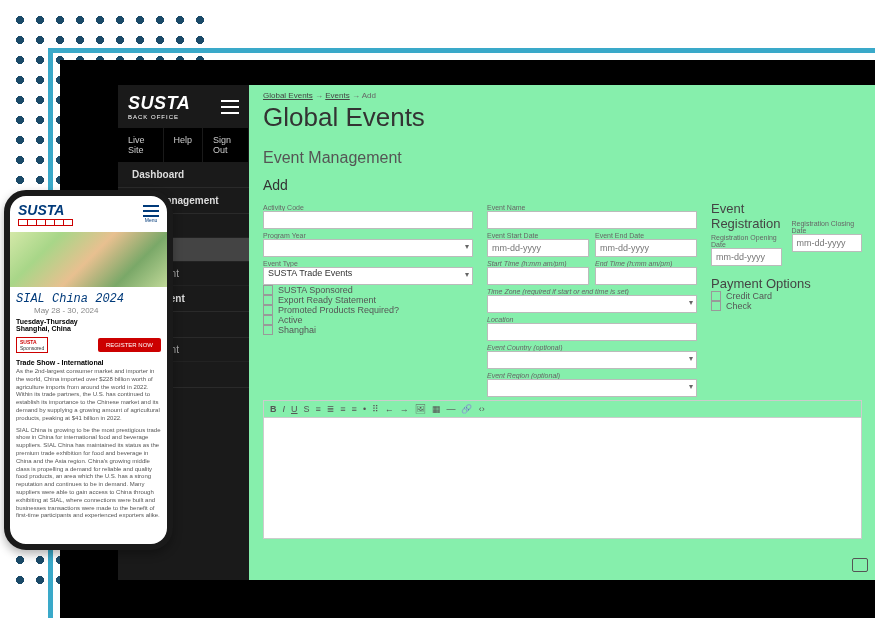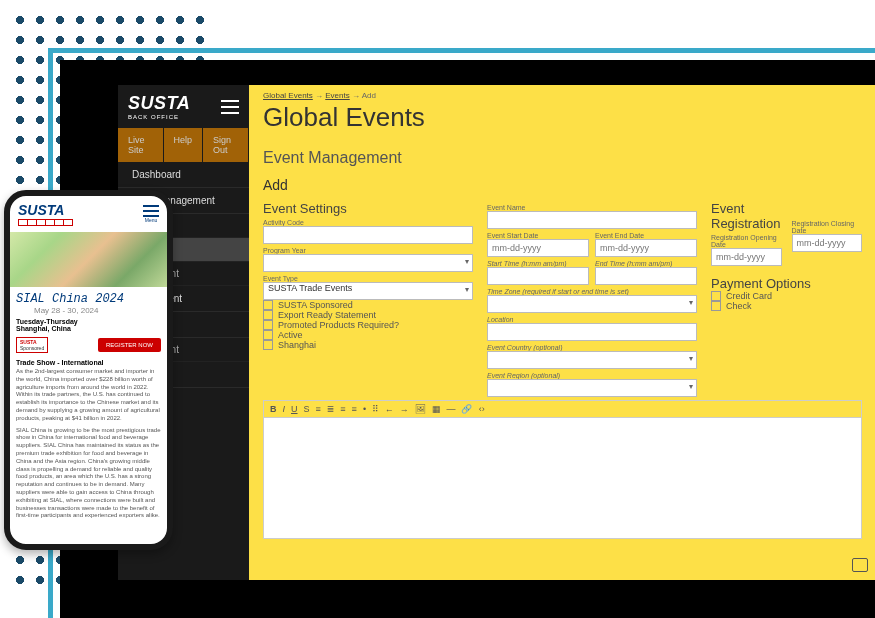--- a/index.html
+++ b/index.html
@@ -8,28 +8,28 @@
 .bg-dots::before{content:"";position:absolute;inset:0;background-image:radial-gradient(#1a4a68 4px,transparent 4px);background-size:20px 20px}
 .teal-border{position:absolute;top:48px;left:48px;right:0;bottom:0;border:5px solid #3aa9c9;border-right:none;border-bottom:none}
 .black-bg{position:absolute;top:60px;left:60px;right:0;bottom:0;background:#000}
 .desktop-app{position:absolute;top:85px;left:118px;right:-1px;height:495px;display:flex;background:#fff}
 .sidebar{width:131px;background:#1a1a1a;color:#fff;display:flex;flex-direction:column}
 .logo{padding:8px 10px;background:#1a1a1a;display:flex;justify-content:space-between;align-items:center}
 .logo-text{font-size:18px;font-weight:bold;font-style:italic;letter-spacing:0.5px}
 .logo-sub{font-size:6px;display:block;font-weight:normal;font-style:normal;letter-spacing:1px}
 .hamburger{width:18px;height:14px;display:flex;flex-direction:column;justify-content:space-between}
 .hamburger span{height:2px;background:#fff}
-.top-nav{display:flex;background:#a16207;font-size:9px}
+.top-nav{display:flex;background:#000000;font-size:9px}
 .top-nav div{padding:7px 10px;color:#ccc;border-right:1px solid #1a1a1a}
 .side-menu{display:flex;flex-direction:column}
-.side-item{padding:7px 10px 7px 14px;font-size:10px;color:#ddd;font-weight:normal;border-bottom:1px solid #2a2a2a}
+.side-item{padding:7px 10px 7px 14px;font-size:10px;color:#ddd;font-weight:bold;border-bottom:1px solid #2a2a2a}
 .side-sub{padding:6px 10px 6px 22px;font-size:10px;color:#aaa;border-bottom:1px solid #222}
 .side-sub.active{background:#444}
 .comment-icon{position:absolute;bottom:8px;right:8px;width:16px;height:14px;border:1px solid #555;border-radius:2px}
-.main{flex:1;background:#fde047;padding:6px 14px;font-size:11px;color:#333;overflow:hidden}
+.main{flex:1;background:#86efac;padding:6px 14px;font-size:11px;color:#333;overflow:hidden}
 .breadcrumb{font-size:8px;color:#666}
 .breadcrumb a{text-decoration:underline;color:#444}
 h1{font-size:26px;color:#333;font-weight:normal;margin-top:2px}
 .subt{font-size:16px;color:#555;margin-top:16px}
 .add{font-size:14px;color:#333;margin-top:10px}
 .form-row{display:flex;gap:14px;margin-top:8px}
 .col{display:flex;flex-direction:column}
 .col1{width:210px}.col2{width:210px}.col3{flex:1}
 .sec-head{font-size:13px;color:#444;margin-bottom:0}
 .fld-label{font-size:7px;color:#666;margin-top:3px}
@@ -106,21 +106,20 @@
   <div class="main">
     <div class="breadcrumb">
       <a>Global Events</a> → <a>Events</a> → <span>Add</span>
     </div>
     <h1>Global Events</h1>
     <div class="subt">Event Management</div>
     <div class="add">Add</div>
 
     <div class="form-row">
       <div class="col col1">
-        <div class="sec-head">Event Settings</div>
         <div class="fld-label">Activity Code</div>
         <input class="inp" style="">
         <div class="fld-label">Program Year</div>
         <div class="sel"></div>
         <div class="fld-label">Event Type</div>
         <div class="sel" style="color:#333">SUSTA Trade Events</div>
         <div class="chk">
             <div class="chk-box"></div>
             <span>SUSTA Sponsored</span>
           </div>

